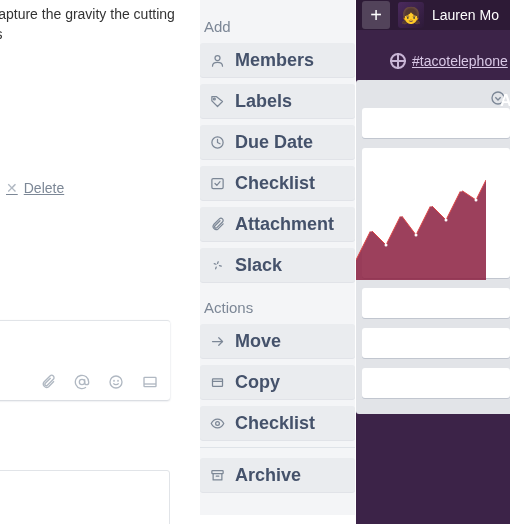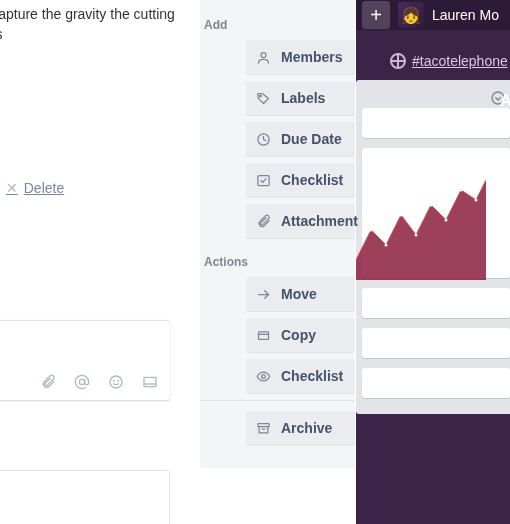--- a/index.html
+++ b/index.html
@@ -87,31 +87,30 @@
     position:absolute; left:-120px; top:470px; width:290px; height:80px;
     background:#fff; border:1px solid #e1e4e8; border-radius:3px;
   }
 
   
   .sidebar {
     position:absolute; left:200px; top:0; width:155px; padding:8px 0 16px;
     background:#f4f5f7;
   }
   .section-title {
-    color:#7c8796; font-size:12px; font-weight:700;
+    color:#7c8796; font-size:15px; font-weight:400;
     padding:10px 4px 8px;
   }
   .side-btn {
     display:flex; align-items:center; gap:10px;
     background:#eaecef; border-radius:3px;
     padding:0 10px; height:34px; margin-bottom:7px;
-    color:#45526b; font-size:14px; font-weight:700;
+    color:#45526b; font-size:18px; font-weight:700;
     box-shadow:0 1px 0 rgba(9,30,66,.08);
     cursor:pointer;
-    margin-left:46px;
   }
   .side-btn svg { width:15px; height:15px; fill:none; stroke:#7c8796; stroke-width:2; stroke-linecap:round; stroke-linejoin:round; flex-shrink:0;}
   .side-btn .slack { width:15px;height:15px; stroke:none;}
   .divider { height:1px; background:#dfe3e8; margin:0 0 10px; }
 </style>
 </head>
 <body>
 
 <div class="board-bg"></div>
 
@@ -236,20 +235,31 @@
   </div>
 
   <div class="side-btn">
     <svg viewBox="0 0 24 24">
         <path d="M21 11l-8 8a5 5 0 01-7-7l9-9a3.5 3.5 0 015 5l-9 9a2 2 0 01-3-3l8-8"></path>
       </svg>
     <span>Attachment</span>
   </div>
 
 
+  <div class="side-btn">
+    <svg class="slack" viewBox="0 0 24 24">
+      <g fill="#7c8796">
+          <rect x="5" y="10" width="5" height="2" rx="1" transform="rotate(20 12 12)"></rect>
+          <rect x="14" y="10" width="5" height="2" rx="1" transform="rotate(20 12 12)"></rect>
+          <rect x="10" y="5" width="2" height="5" rx="1" transform="rotate(20 12 12)"></rect>
+          <rect x="10" y="14" width="2" height="5" rx="1" transform="rotate(20 12 12)"></rect>
+        </g>
+    </svg>
+    <span>Slack</span>
+  </div>
 
   <div class="section-title">Actions</div>
 
   <div class="side-btn">
     <svg viewBox="0 0 24 24">
         <line x1="4" y1="12" x2="20" y2="12"></line>
         <polyline points="14 6 20 12 14 18"></polyline>
       </svg>
     <span>Move</span>
   </div>

